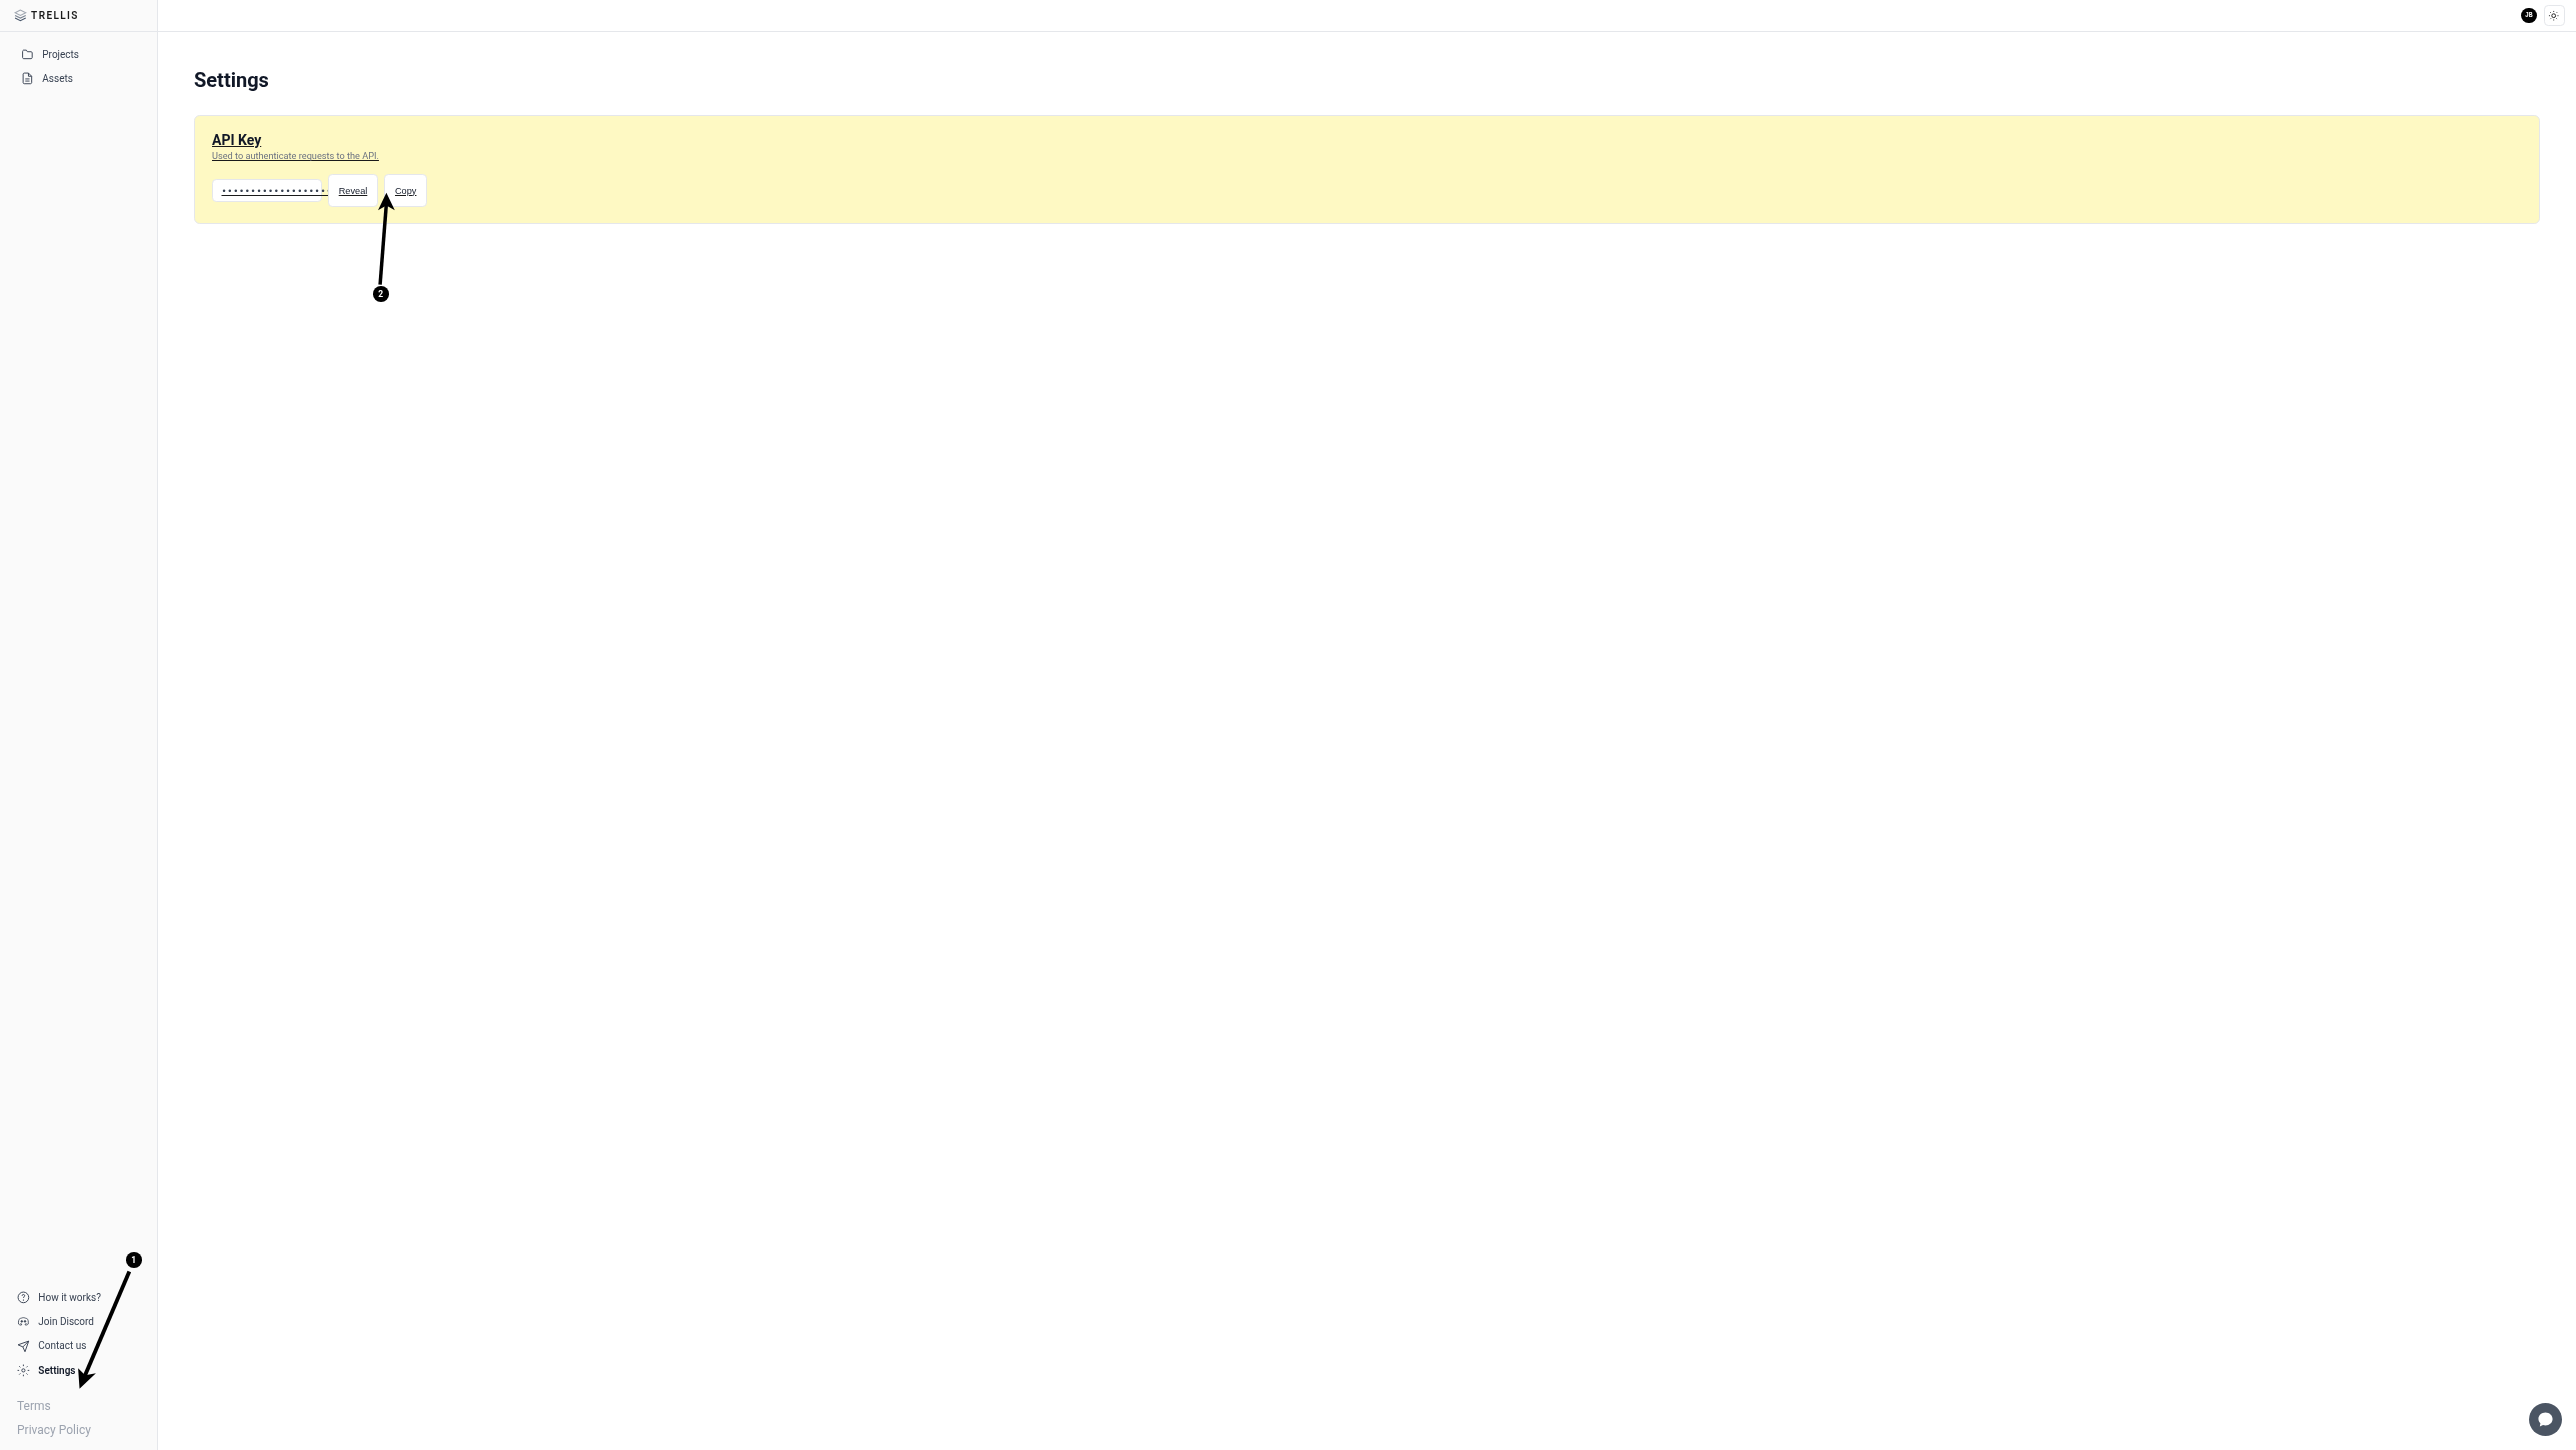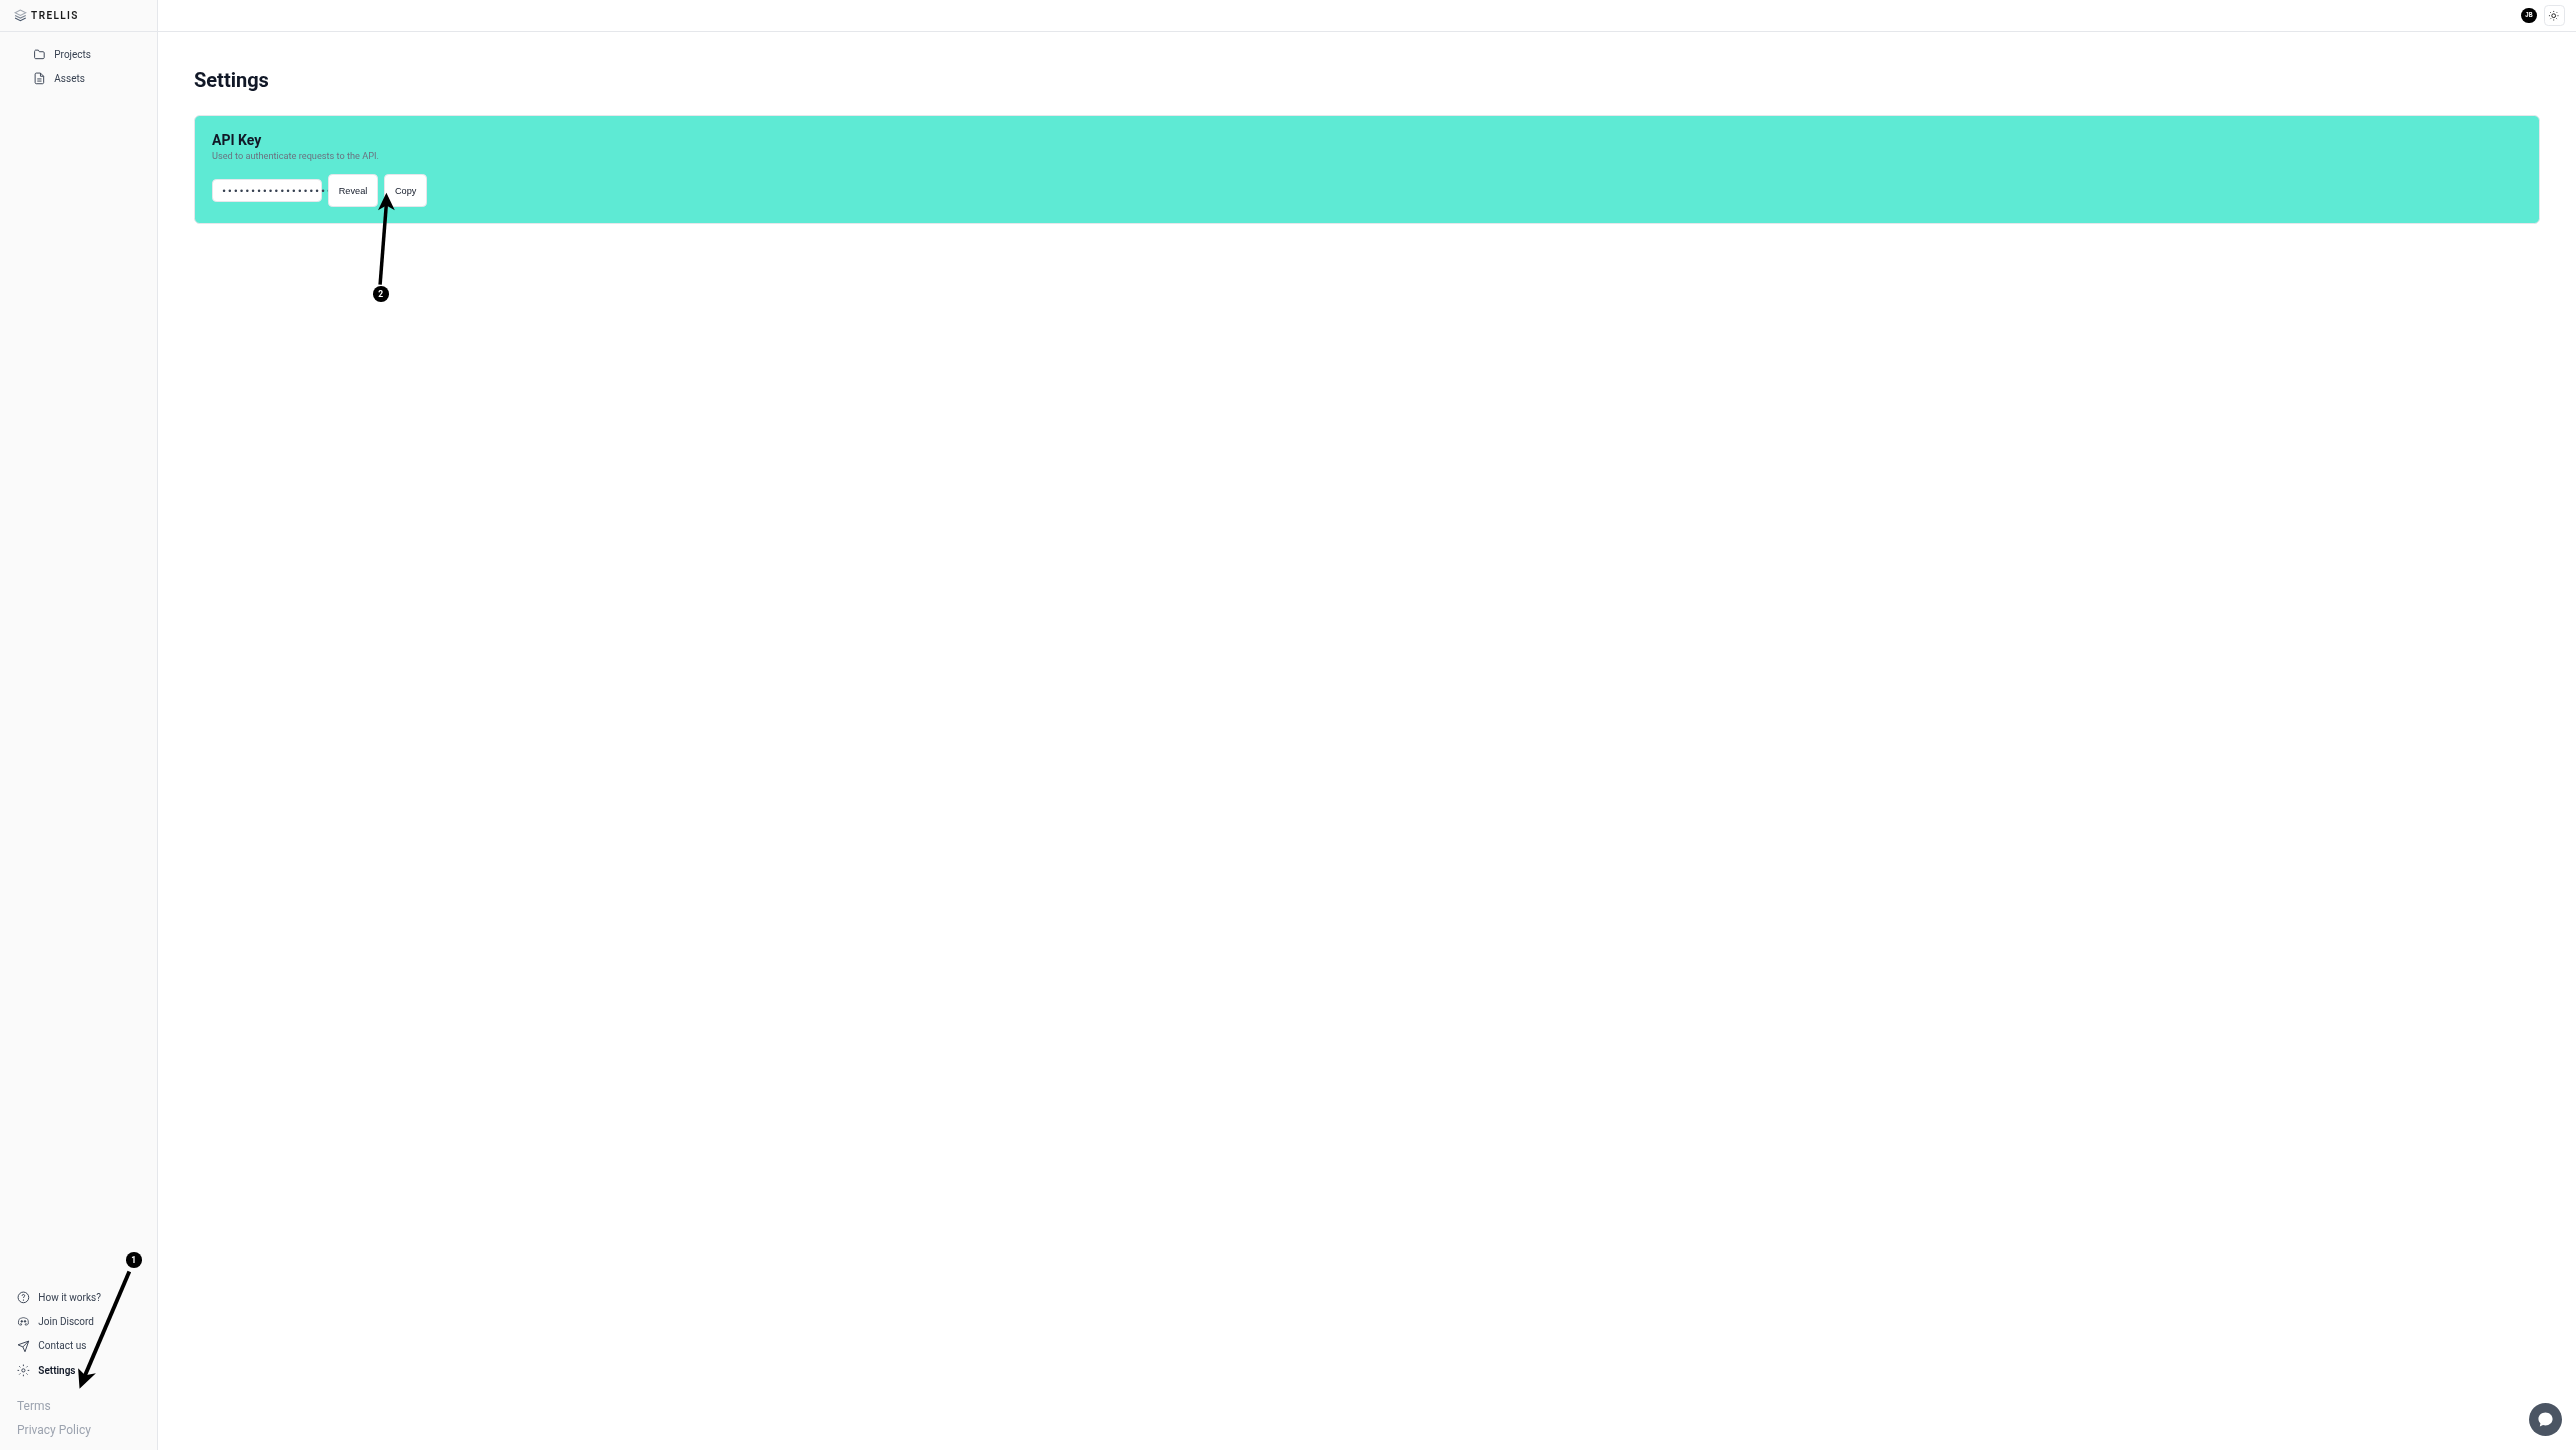--- a/index.html
+++ b/index.html
@@ -52,21 +52,21 @@
     
     .logo-text {
       font-size: 10px;
       font-weight: 600;
       letter-spacing: 1.4px;
       color: #1a1a1a;
     }
     
     .sidebar-nav {
       flex: 1;
-      padding: 10px 16px;
+      padding: 10px 4px;
     }
     
     .sidebar-item {
       display: flex;
       align-items: center;
       gap: 8.5px;
       padding: 5.7px 17px;
       cursor: pointer;
       color: #374151;
       font-size: 10px;
@@ -159,21 +159,22 @@
       font-size: 20px;
       font-weight: 700;
       margin-bottom: 23px;
       color: #111827;
     }
     
     .card {
       border: 0.7px solid #e5e7eb;
       border-radius: 5.7px;
       padding: 15.6px 17px;
-      background: #5eead4;
+      background: #fef9c3;
+      text-decoration: underline;
     }
     
     .card-title {
       font-size: 14px;
       font-weight: 700;
       margin-bottom: 2.8px;
       color: #111827;
     }
     
     .card-description {

